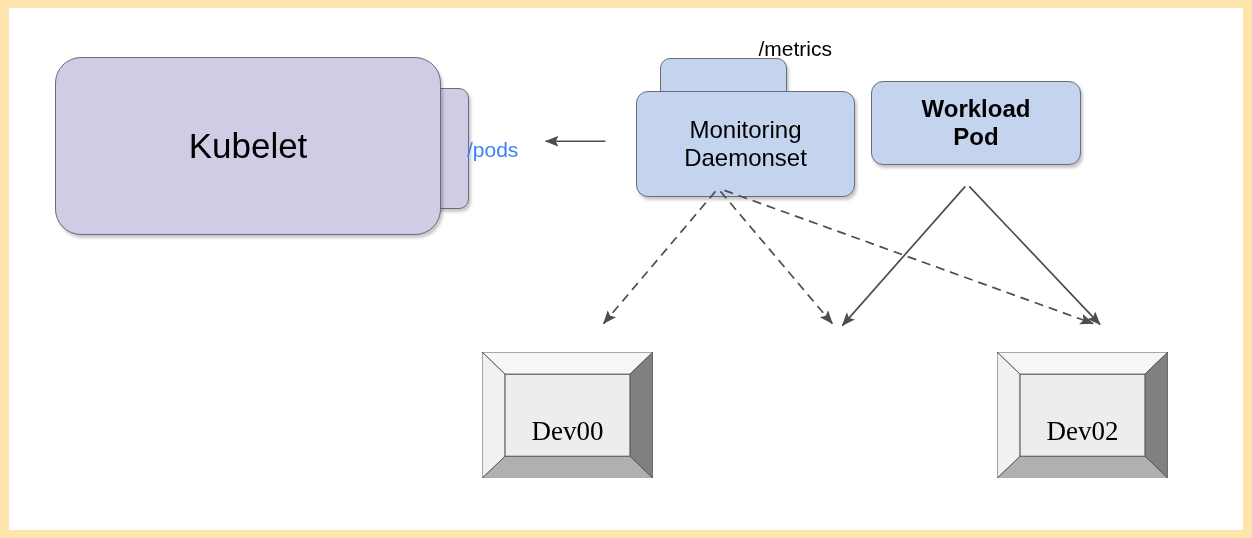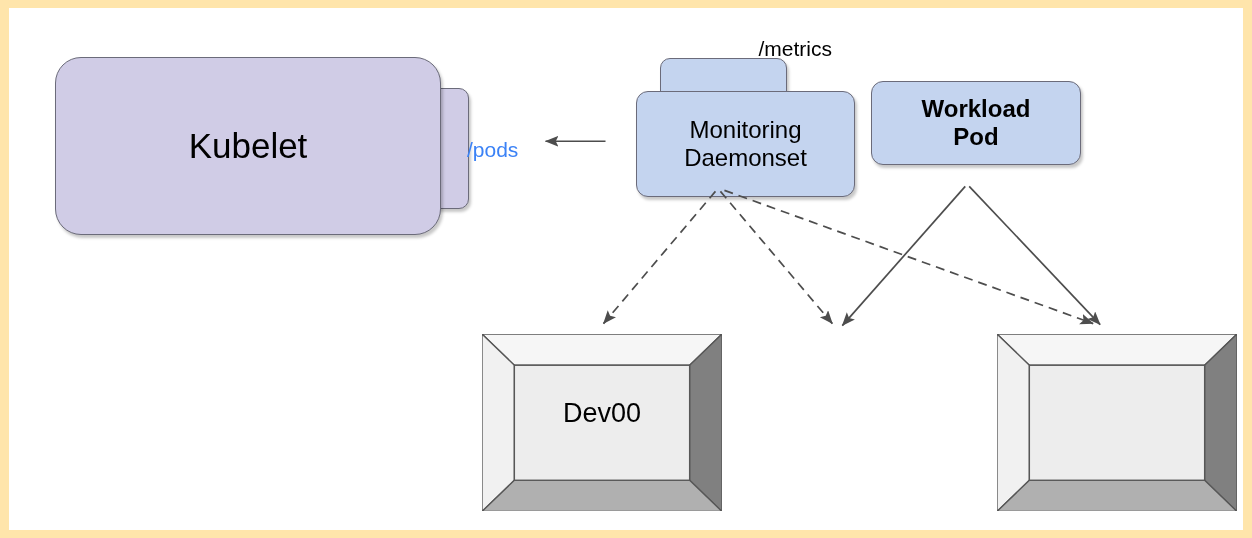--- a/index.html
+++ b/index.html
@@ -160,23 +160,24 @@
     left: 458px;
     top: 130px;
     font-size: 21px;
     color: #3b82f6;
     z-index: 4;
   }
 
   
   .device-node {
     position: absolute;
-    top: 326px;
-    width: 240px;
+    top: 344px;
+    width: 171px;
     height: 159px;
+    font-family: Liberation Serif, serif;
   }
   #device-0 { left: 473px; }
   #device-1 { left: 730px; }
   #device-2 { left: 988px; }
 
   .device-svg {
     position: absolute;
     inset: 0;
     display: block;
   }
@@ -243,20 +244,21 @@
 
     <div class="device-node" id="device-2">
       <svg class="device-svg" viewBox="0 0 215 159" preserveAspectRatio="none">
         <polygon points="0,0 215,0 215,159 0,159" fill="#ededed" stroke="#575757" stroke-width="1.6"></polygon>
         <polygon points="0,0 215,0 186,28 29,28" fill="#f6f6f6" stroke="#575757" stroke-width="1.2"></polygon>
         <polygon points="0,0 29,28 29,131 0,159" fill="#f1f1f1" stroke="#575757" stroke-width="1.2"></polygon>
         <polygon points="215,0 215,159 186,131 186,28" fill="#808080" stroke="#575757" stroke-width="1.2"></polygon>
         <polygon points="0,159 29,131 186,131 215,159" fill="#b0b0b0" stroke="#575757" stroke-width="1.2"></polygon>
         <rect x="29" y="28" width="157" height="103" fill="#ededed" stroke="#575757" stroke-width="1.2"></rect>
       </svg>
+      <div class="device-label node-label">Dev02</div>
     </div>
 
     <svg id="edges" viewBox="0 0 1235 521" preserveAspectRatio="none">
       <defs>
         <marker id="arrowhead" markerWidth="9" markerHeight="9" refX="7.6" refY="3.2" orient="auto" markerUnits="strokeWidth">
           <path d="M0,0 L8,3.2 L0,6.4 L1.6,3.2 z" fill="#4d4d4d"></path>
         </marker>
       </defs>
 
       <line x1="597" y1="133" x2="537" y2="133" stroke="#4d4d4d" stroke-width="1.7" marker-end="url(#arrowhead)"></line>

